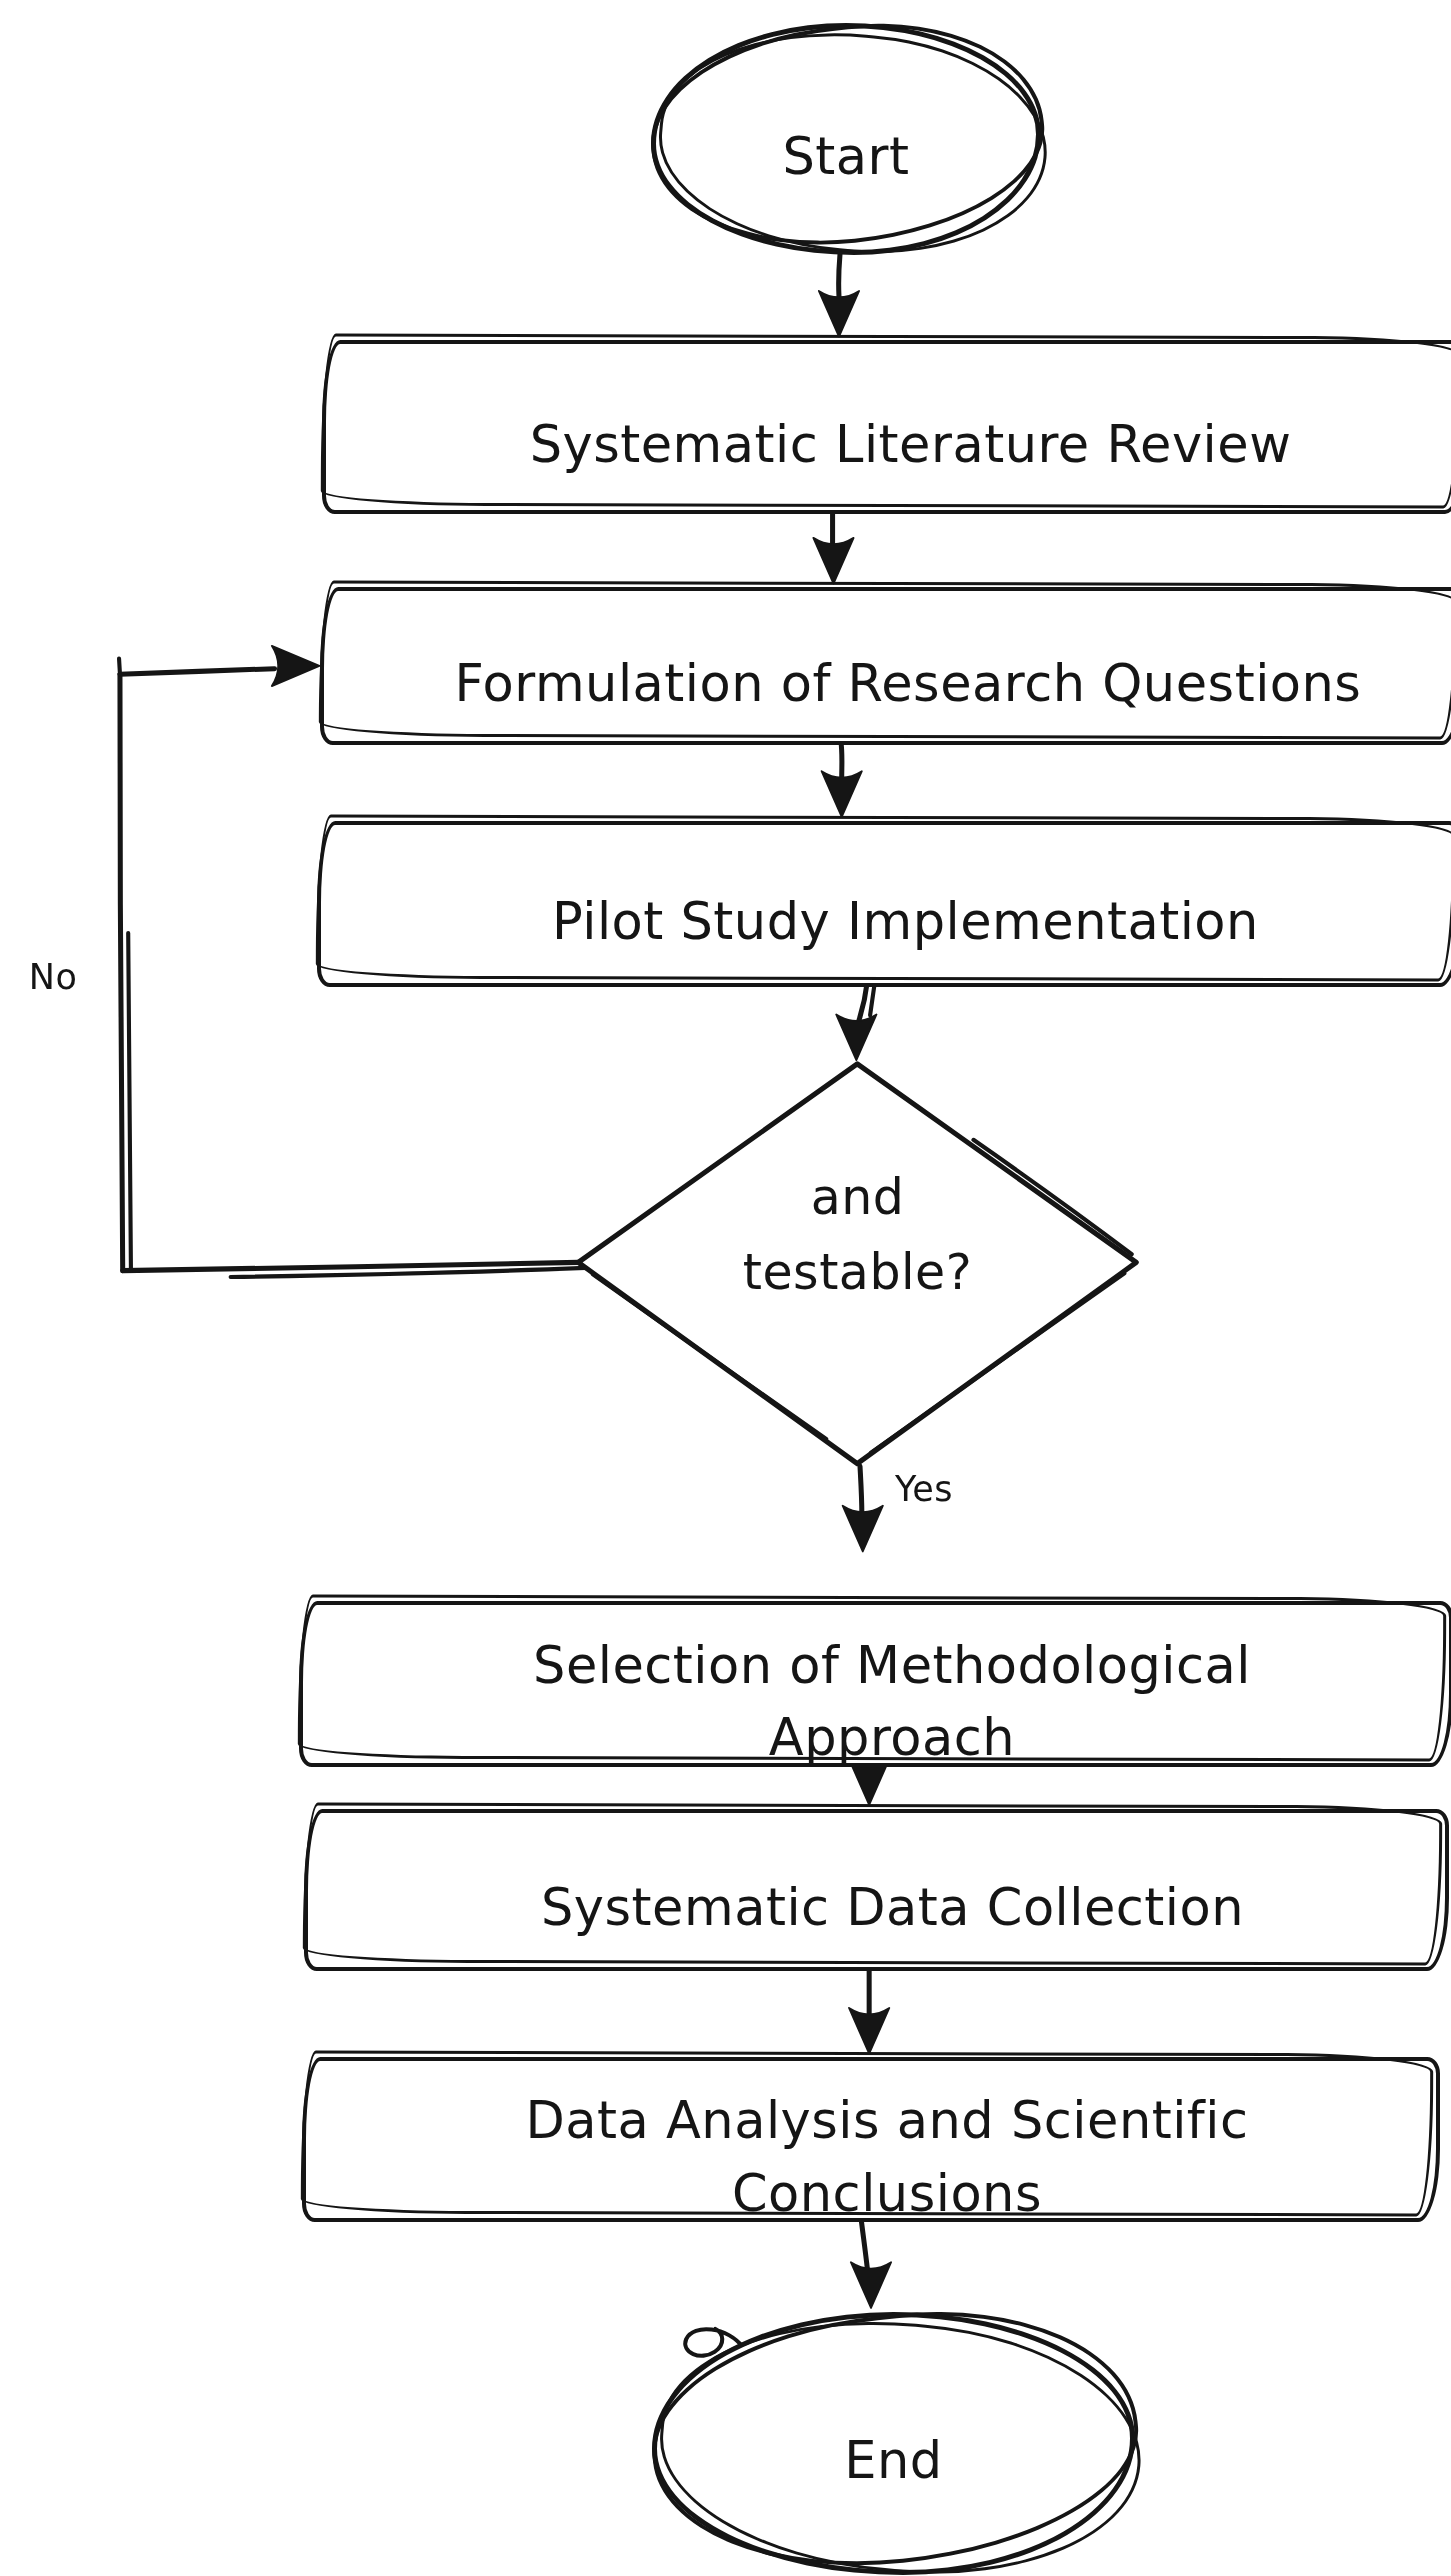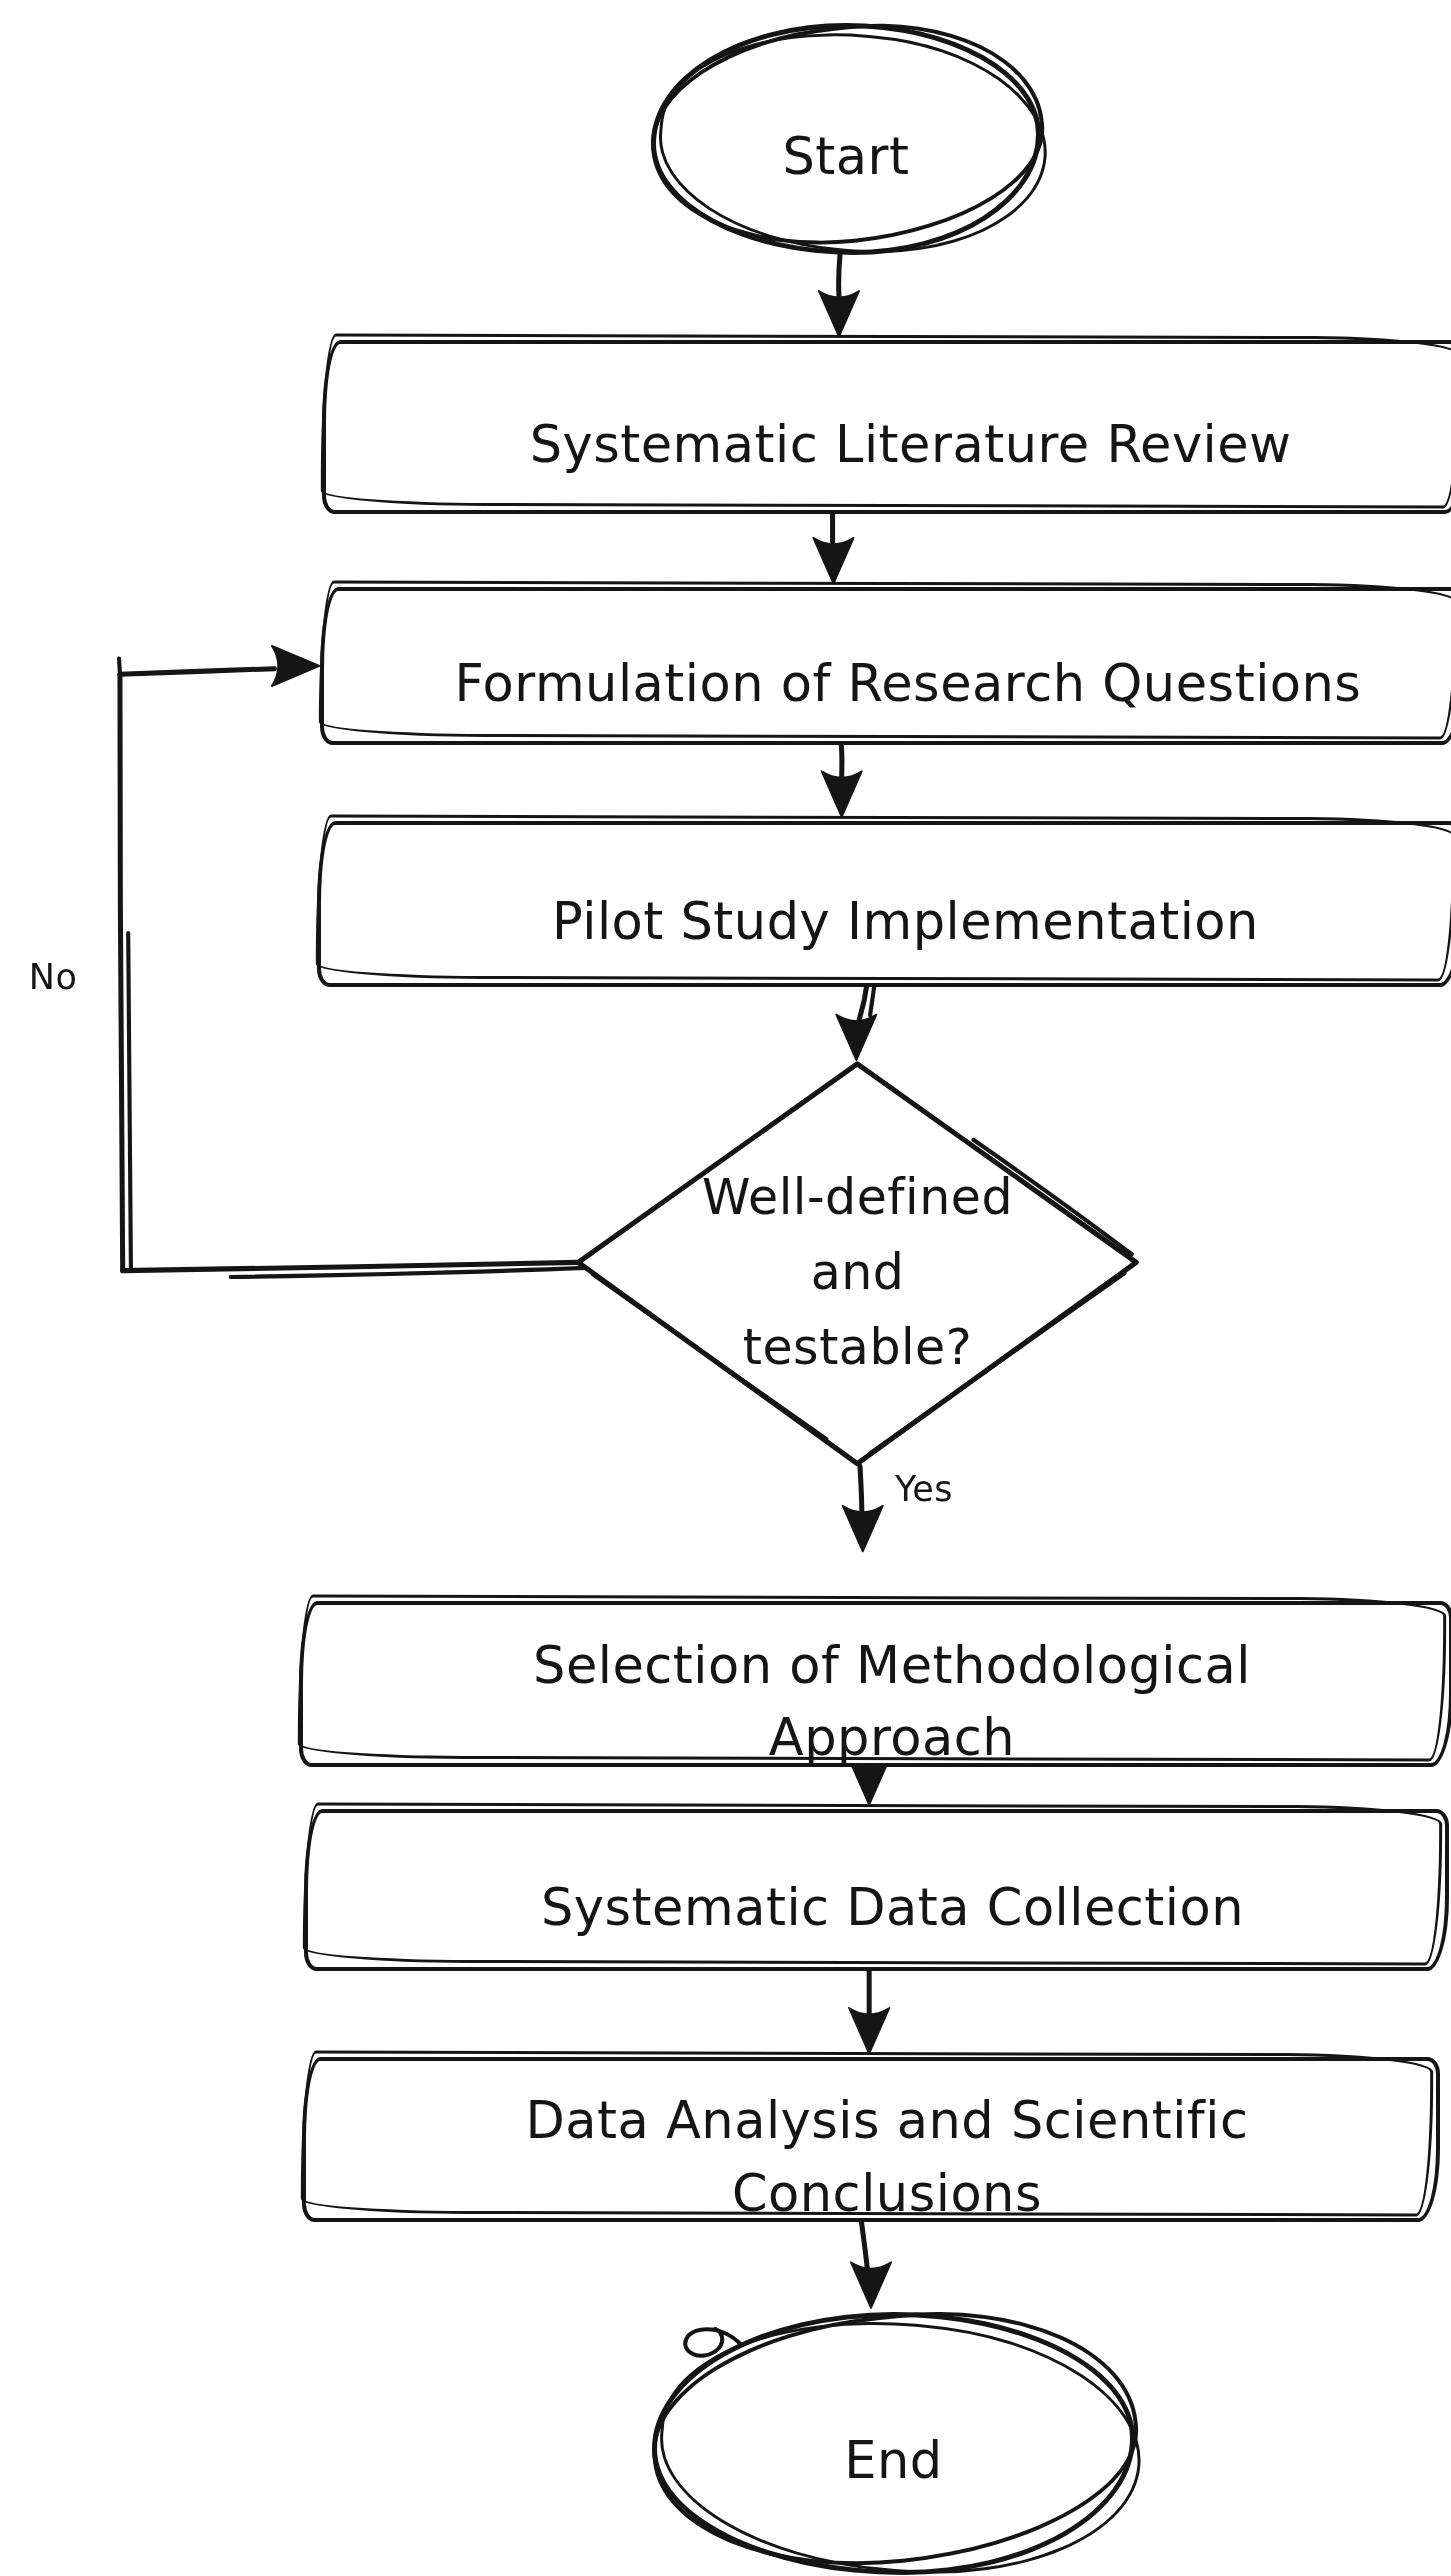--- a/index.html
+++ b/index.html
@@ -112,21 +112,20 @@
 
   <div class="node process" style="left:320px;top:587px;width:1104px;height:150px">
     <div class="label">Formulation of Research Questions</div>
   </div>
 
   <div class="node process" style="left:317px;top:821px;width:1105px;height:158px">
     <div class="label">Pilot Study Implementation</div>
   </div>
 
   <div class="decision-text">
-    <span>Well-defined</span>
     <span>and</span>
     <span>testable?</span>
   </div>
 
   <div class="edge-label no">No</div>
   <div class="edge-label yes">Yes</div>
 
   <div class="node process" style="left:299px;top:1601px;width:1114px;height:158px">
     <div class="label wrap-960">Selection of Methodological Approach</div>
   </div>

